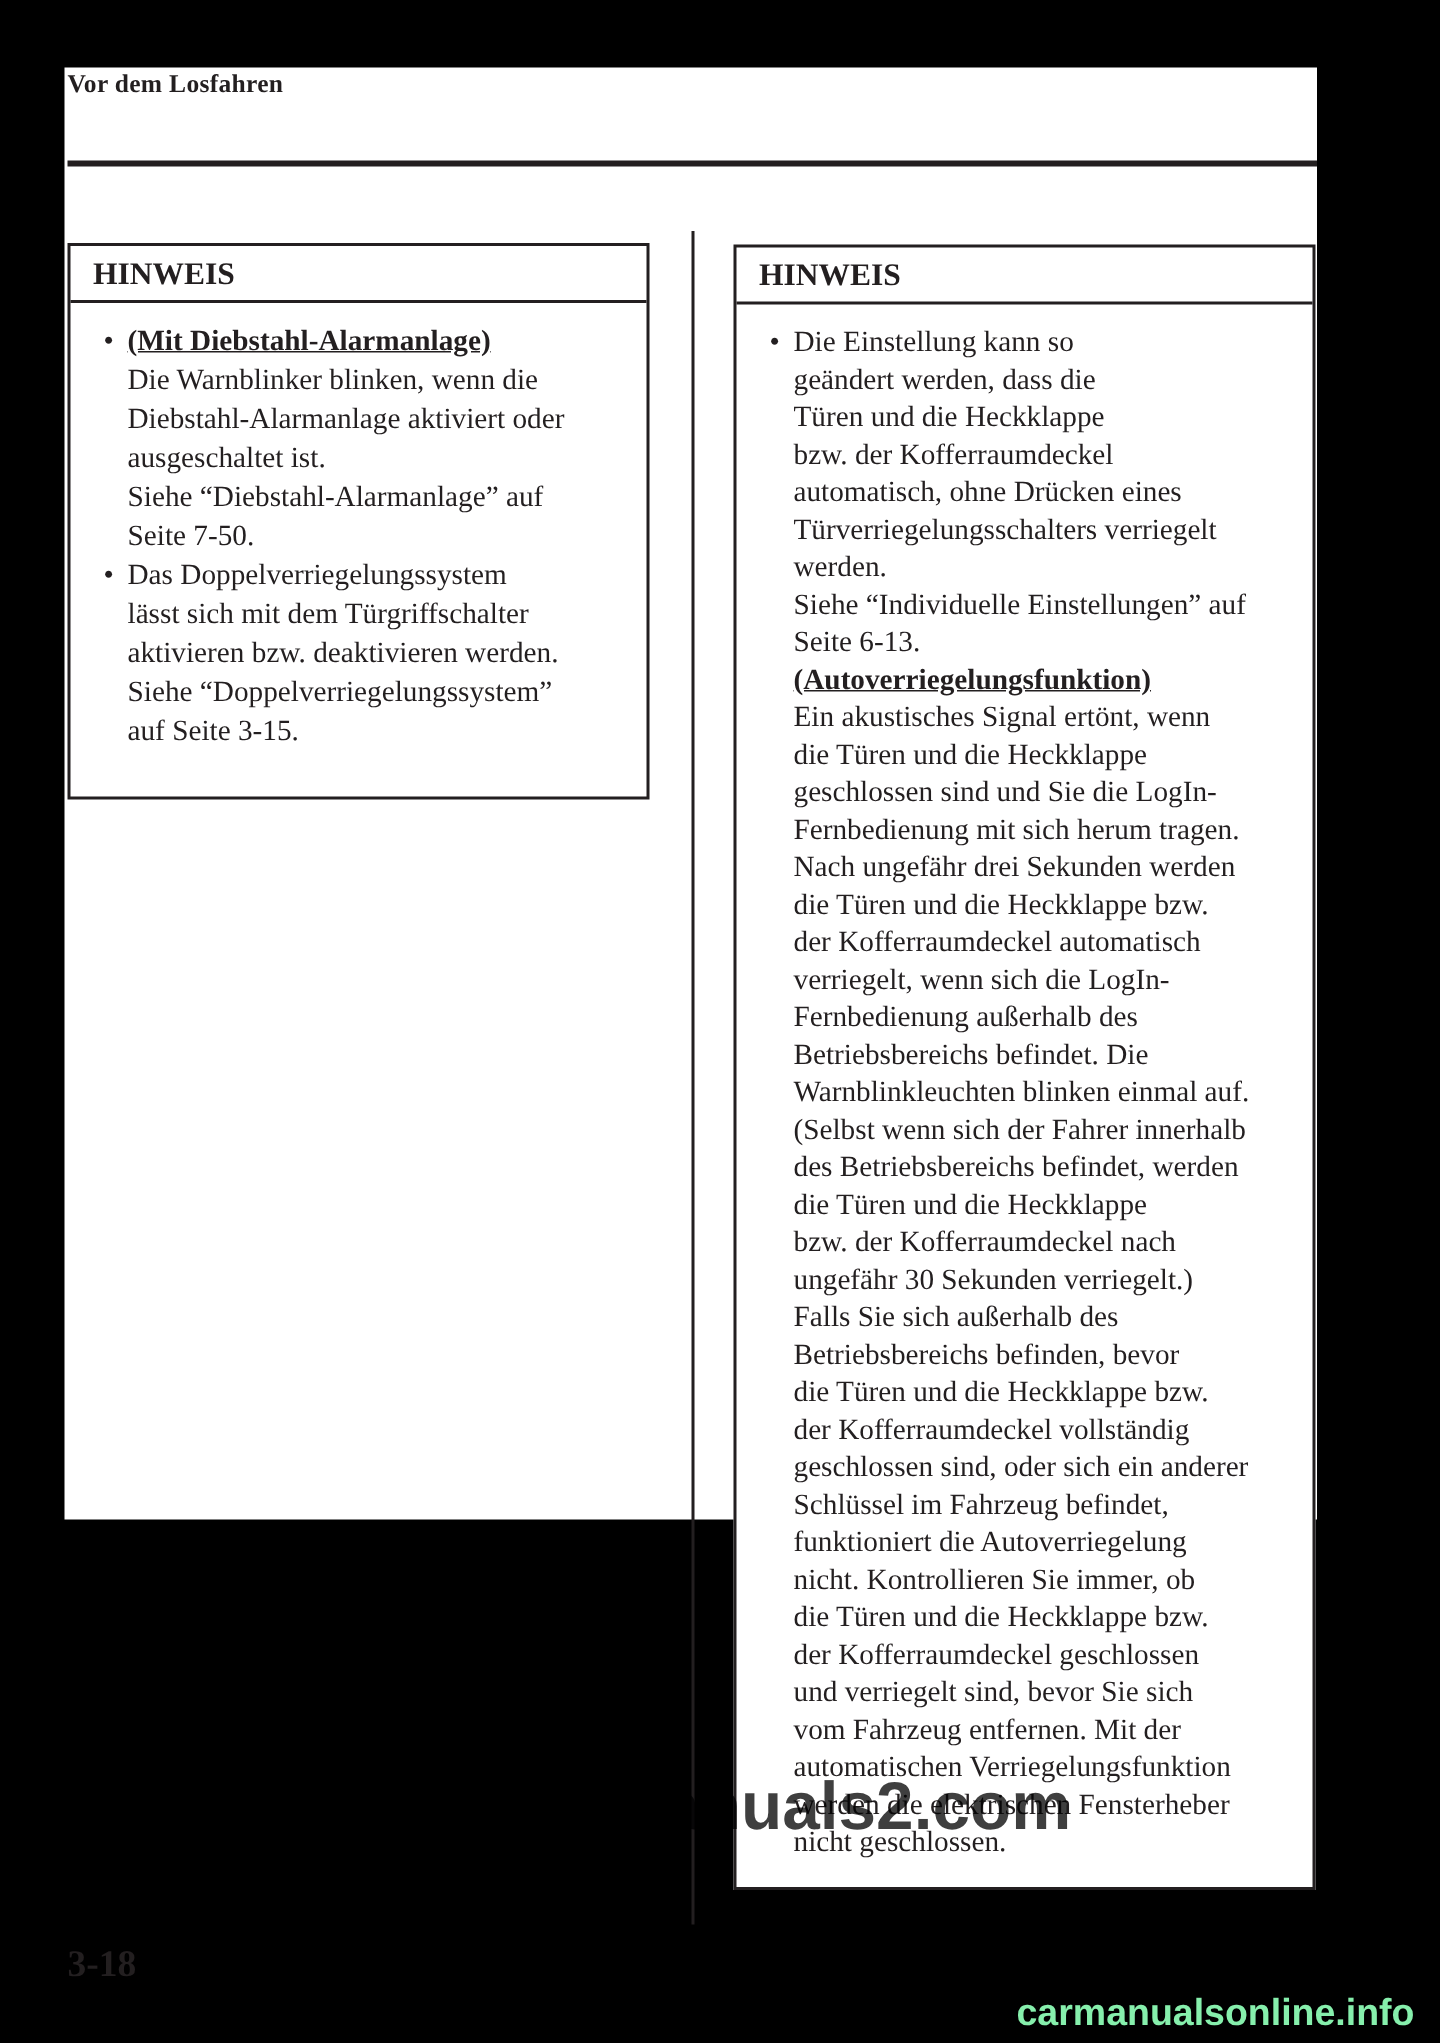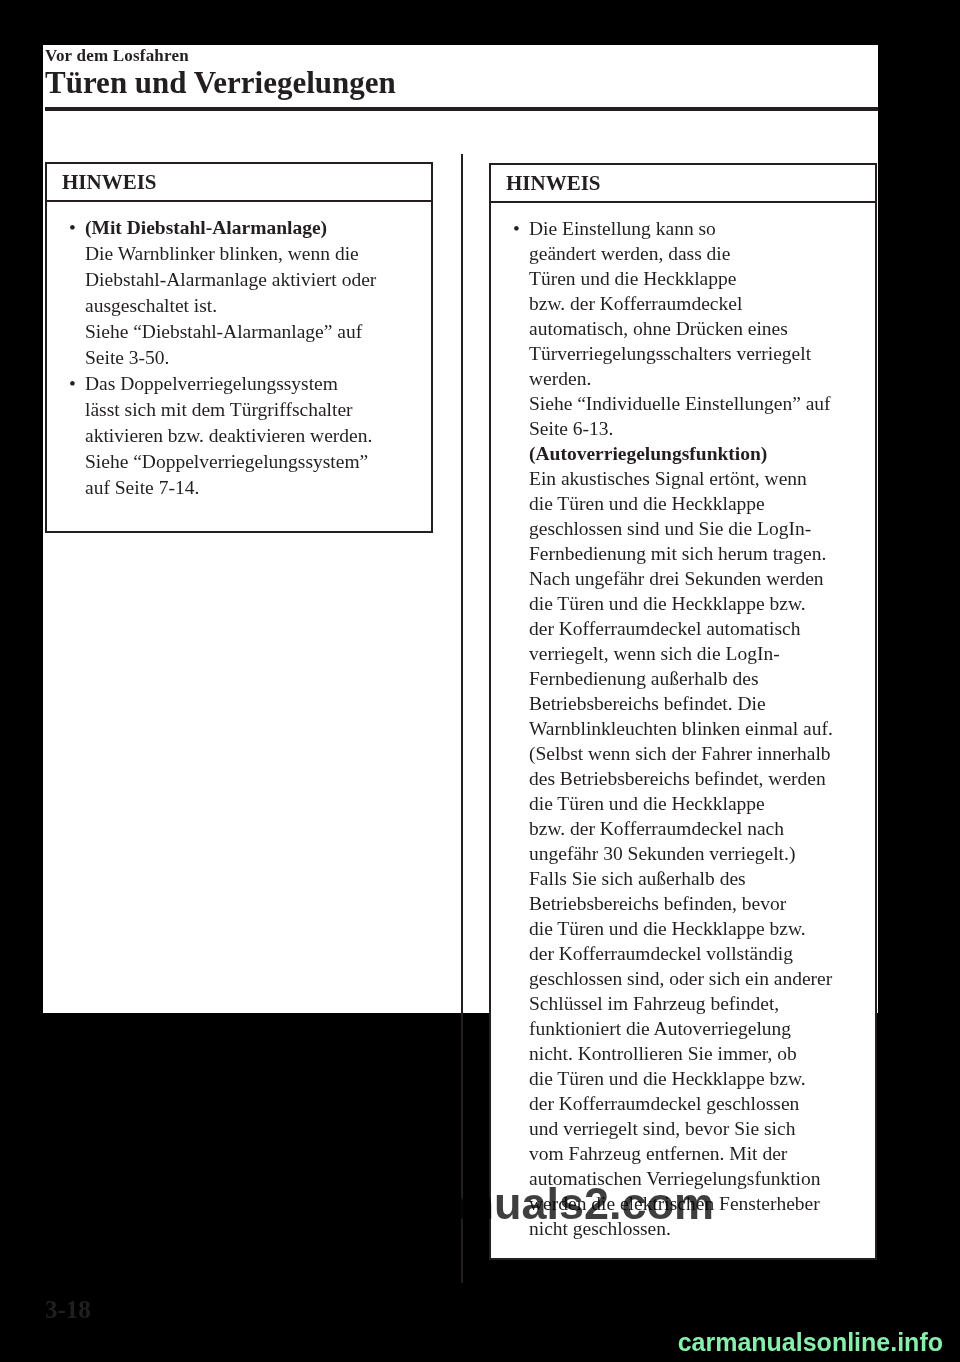--- a/index.html
+++ b/index.html
@@ -53,21 +53,21 @@
   }
   .note-content {
     padding:13px 4px 0 22px;
     font-size:19.5px;
   }
   .note-box.left  .note-content { line-height:26px; }
   .note-box.right .note-content { line-height:25px; }
   .note-item { display:flex; }
   .bullet-marker { width:16px; flex:none; }
   .item-text { flex:1; }
-  .item-lead, .item-subhead { font-weight:bold; }
+  .item-lead, .item-subhead { font-weight:bold;text-decoration:underline; }
   .item-body { white-space:pre; }
   
   .page-number {
     position:absolute; left:2px; top:1251px;
     font-size:25px; font-weight:bold;
   }
   
   .watermark-center {
     position:absolute; left:286px; top:1105px;
     z-index:3;
@@ -86,47 +86,46 @@
     color:#86efac;
     white-space:nowrap;
   }
 </style>
 </head>
 <body>
 
 <div class="page">
 
   <div class="eyebrow">Vor dem Losfahren</div>
-  <div class="page-title">Türen und Verriegelungen</div>
   <div class="header-rule"></div>
 
   <div class="col-divider"></div>
 
   <div class="note-box left">
     <div class="note-header">HINWEIS</div>
     <div class="note-content">
       <div class="note-item">
         <span class="bullet-marker">•</span>
         <span class="item-text">
           <span class="item-lead">(Mit Diebstahl-Alarmanlage)</span>
           <div class="item-body">Die Warnblinker blinken, wenn die
 Diebstahl-Alarmanlage aktiviert oder
 ausgeschaltet ist.
 Siehe “Diebstahl-Alarmanlage” auf
-Seite 3-50.</div>
+Seite 7-50.</div>
         </span>
       </div>
       <div class="note-item">
         <span class="bullet-marker">•</span>
         <span class="item-text">
           <div class="item-body">Das Doppelverriegelungssystem
 lässt sich mit dem Türgriffschalter
 aktivieren bzw. deaktivieren werden.
 Siehe “Doppelverriegelungssystem”
-auf Seite 7-14.</div>
+auf Seite 3-15.</div>
         </span>
       </div>
     </div>
   </div>
 
   <div class="note-box right">
     <div class="note-header">HINWEIS</div>
     <div class="note-content">
       <div class="note-item">
         <span class="bullet-marker">•</span>

